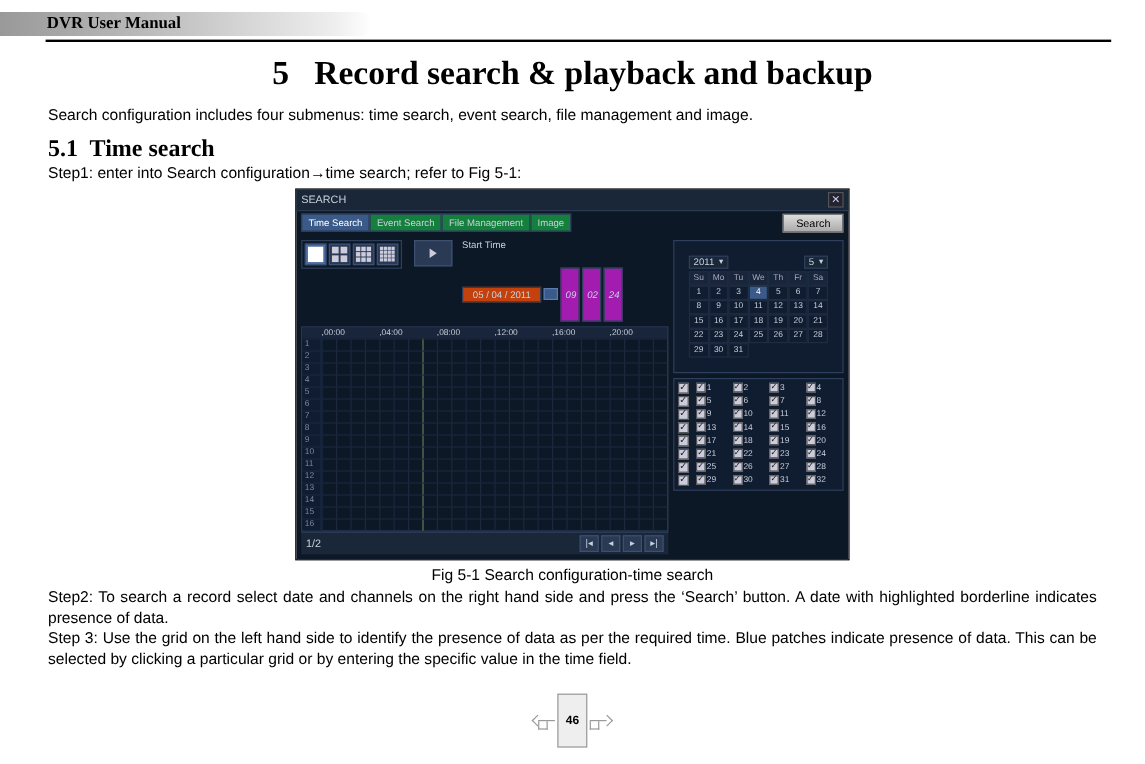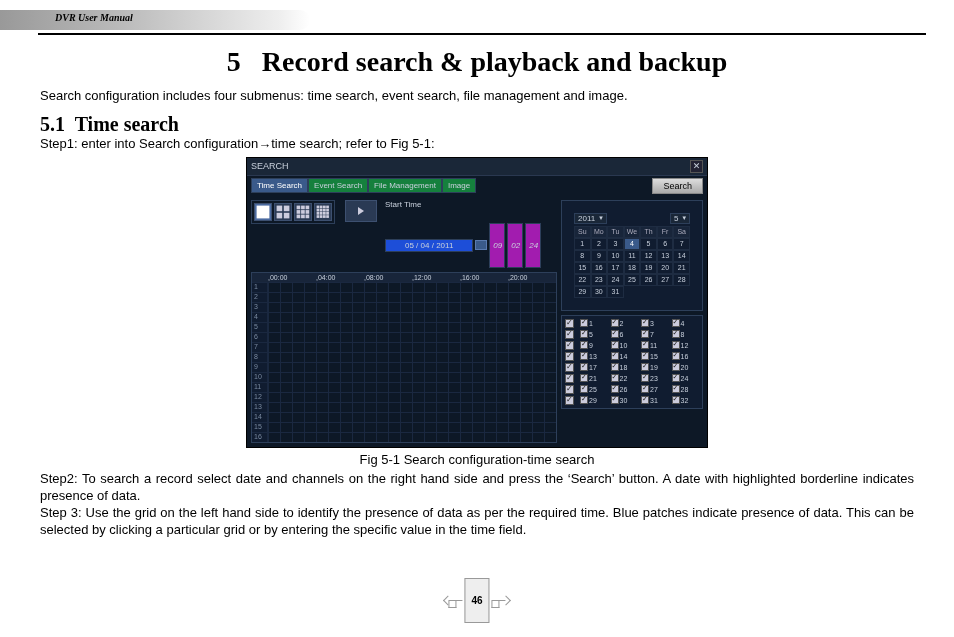--- a/index.html
+++ b/index.html
@@ -1,19 +1,19 @@
 <!DOCTYPE html>
 <html><head>
 <meta charset="utf-8">
 <style>
 * { box-sizing: border-box; margin: 0; padding: 0; }
 body { font-family: Arial, Helvetica, sans-serif; background: #fff; width: 954px; height: 637px; position: relative; }
 .header-bar { position: relative; height: 28px; margin-top: 10px; }
 .header-gradient { position: absolute; left: 0; top: 0; width: 310px; height: 20px; background: linear-gradient(to right, #999 0%, #bbb 40%, #eee 90%, #fff 100%); border-radius: 0 10px 10px 0; }
-.header-title { position: absolute; left: 55px; top: 2px; font-style: italic; font-weight: bold; font-size: 10px; font-family: "Times New Roman", serif; }
+.header-title { position: absolute; left: 39px; top: 2px; font-weight: bold; font-size: 14px; font-family: "Times New Roman", serif; }
 .header-rule { position: absolute; left: 38px; right: 28px; top: 23px; height: 2px; background: #000; }
 .chapter-title { text-align: center; font-family: "Times New Roman", serif; font-weight: bold; font-size: 28px; margin: 8px 40px 10px; }
 .chapter-num { margin-right: 14px; }
 .intro-text { margin: 6px 40px; font-size: 13px; }
 .section-title { margin: 10px 40px 0; font-family: "Times New Roman", serif; font-weight: bold; font-size: 20px; }
 .step-text { margin: 0 40px; font-size: 13px; line-height: 1.3; }
 .caption { text-align: center; font-size: 13px; margin: 4px 0; }
 .page-num-wrap { position: absolute; bottom: 14px; left: 50%; transform: translateX(-50%); display: flex; align-items: center; gap: 2px; }
 .page-num-box { border: 1px solid #999; padding: 16px 6px; font-size: 10px; font-weight: bold; background: #eee; }
 .ribbon { width: 14px; height: 1px; border-top: 1px solid #999; position: relative; }
@@ -36,21 +36,21 @@
 .dvr-right { width: 142px; display: flex; flex-direction: column; gap: 4px; }
 .dvr-controls-row { display: flex; gap: 4px; margin-bottom: 4px; align-items: flex-start; }
 .dvr-layout-btns { display: flex; gap: 2px; border: 1px solid #2d3f5a; padding: 2px; }
 .layout-btn { width: 18px; height: 18px; background: #2a3a54; border: 1px solid #3d5070; display: inline-block; position: relative; }
 .layout-btn.sel { background: #4a6aa0; }
 .layout-btn svg { width: 100%; height: 100%; }
 .play-btn { width: 32px; height: 22px; background: #2a3a54; border: 1px solid #3d5070; display: flex; align-items: center; justify-content: center; margin-left: 6px; }
 .start-time-group { margin-left: 4px; }
 .start-time-label { font-size: 8px; margin-bottom: 14px; }
 .start-time-fields { display: flex; gap: 2px; align-items: center; }
-.date-field { background: #1d4ed8; border: 1px solid #2d3f5a; padding: 1px 19px; font-size: 8px; }
+.date-field { background: #c2410c; border: 1px solid #2d3f5a; padding: 1px 8px; font-size: 8px; }
 .cal-icon { width: 12px; height: 10px; background: #3a5a8a; border: 1px solid #5a7ab0; display: inline-block; }
 .time-field { background: #a21caf; border: 1px solid #2d3f5a; padding: 17px 3px; font-size: 8px; width: 16px; text-align: center; font-style: italic; }
 .dvr-grid-wrap { border: 1px solid #2d3f5a; }
 .time-header { display: flex; background: #18253a; }
 .rownum-col { width: 16px; }
 .time-tick { flex: 1; font-size: 7px; padding: 1px 0; text-align: left; }
 .grid-row { display: flex; height: 10px; }
 .grid-row .rownum { width: 16px; font-size: 7px; color: #7a8aa0; border-right: 1px solid #1a2840; border-top: 1px solid #1a2840; padding-left: 2px; background: #101c30; }
 .grid-cells { flex: 1; display: flex; position: relative; }
 .grid-cell { flex: 1; border-left: 1px solid #1a2840; border-top: 1px solid #1a2840; }
@@ -649,20 +649,29 @@
                   <div class="grid-cell"></div>
                   <div class="grid-cell"></div>
                   <div class="grid-cell"></div>
                   <div class="grid-cell"></div>
                   <div class="grid-cell"></div>
                   <div class="grid-cell"></div>
                 </div>
               </div>
             </div>
         </div>
+        <div class="dvr-pager">
+          <span>1/2</span>
+          <div class="pager-btns">
+            <span class="pager-btn">|◂</span>
+            <span class="pager-btn">◂</span>
+            <span class="pager-btn">▸</span>
+            <span class="pager-btn">▸|</span>
+          </div>
+        </div>
       </div>
       <div class="dvr-right">
         <div class="calendar-box">
           <div class="cal-head">
             <span class="cal-select">2011</span>
             <span class="cal-select">5</span>
           </div>
           <div class="cal-grid" id="cal-grid-container">
               <div class="cal-cell hdr">Su</div>
               <div class="cal-cell hdr">Mo</div>

